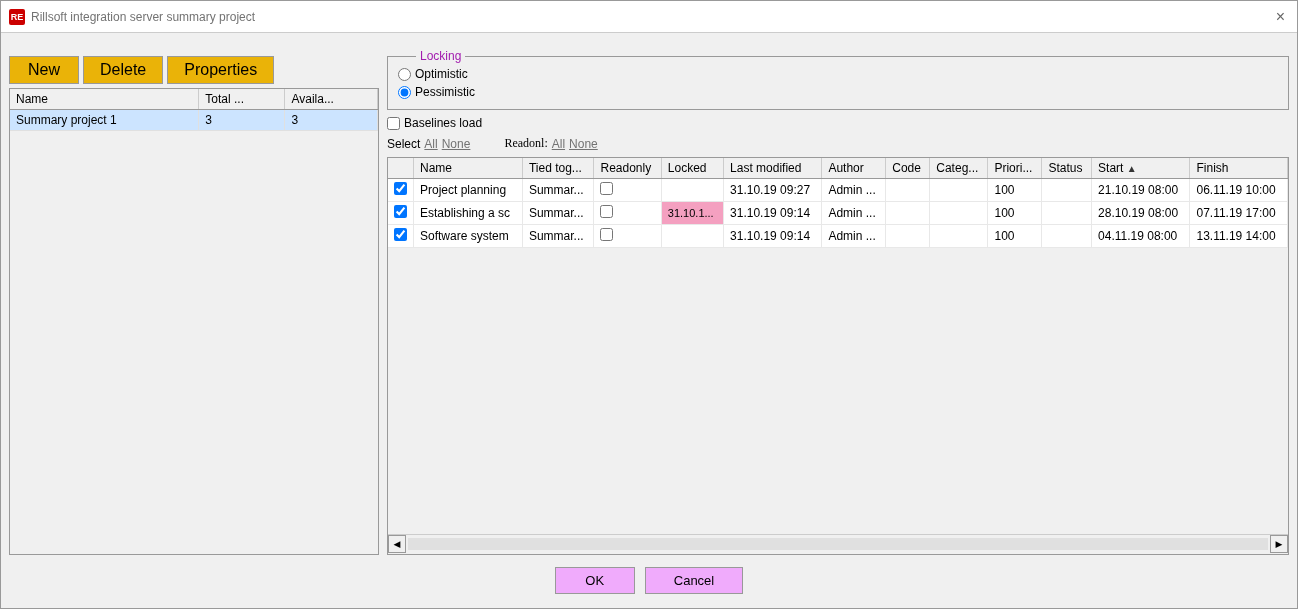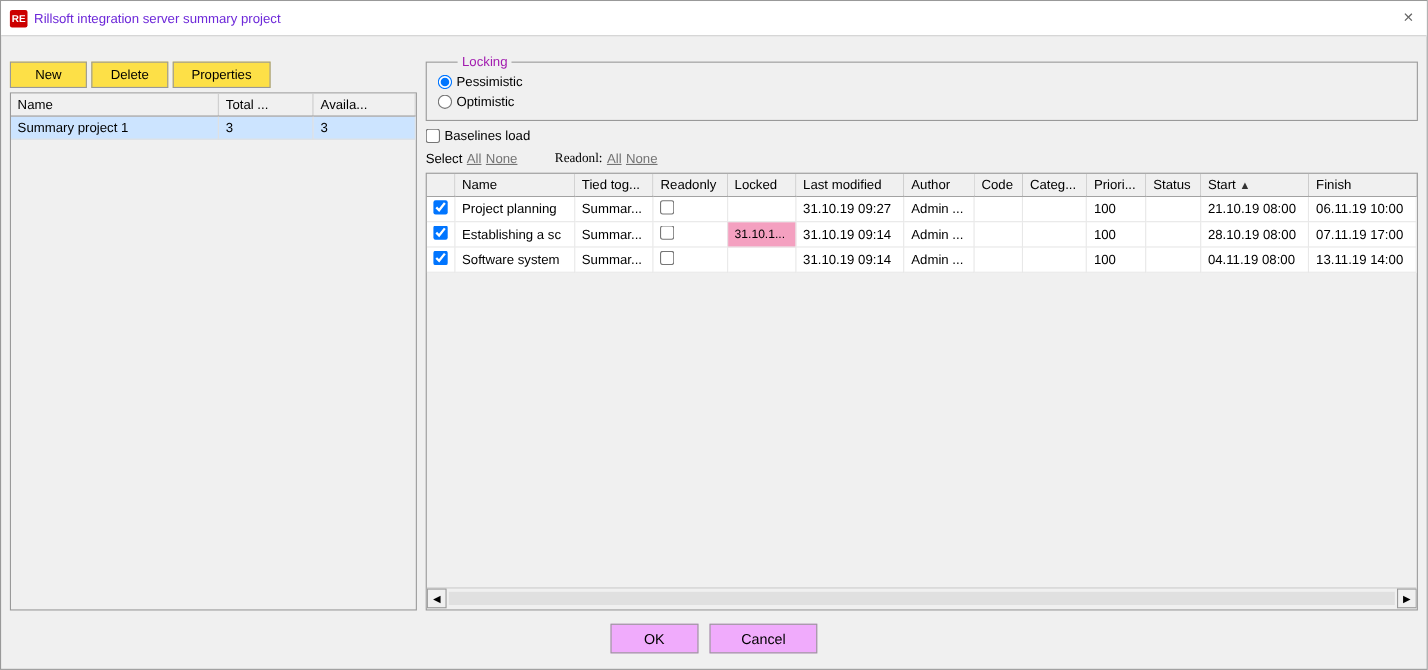--- a/index.html
+++ b/index.html
@@ -43,21 +43,21 @@
       border-radius: 2px;
       display: flex;
       align-items: center;
       justify-content: center;
       color: white;
       font-size: 9px;
       font-weight: bold;
     }
     .title-text {
       font-size: 12px;
-      color: #6d28d9;
+      color: #737373;
     }
     .close-btn {
       cursor: pointer;
       font-size: 16px;
       color: #666;
       background: none;
       border: none;
       padding: 2px 4px;
       line-height: 1;
     }
@@ -79,24 +79,24 @@
       display: flex;
       flex-direction: column;
       gap: 4px;
     }
     .toolbar-row {
       display: flex;
       gap: 4px;
     }
     .win-btn {
       padding: 4px 16px;
-      background: #fde047;
+      background: #eab308;
       border: 1px solid #999;
       cursor: pointer;
-      font-size: 12px;
+      font-size: 16px;
       min-width: 70px;
     }
     .left-table-container {
       border: 1px solid #999;
       flex: 1;
       overflow: hidden;
     }
     .left-table {
       width: 100%;
       border-collapse: collapse;
@@ -295,26 +295,26 @@
               </tbody>
           </table>
         </div>
       </div>
 
       <div class="right-panel">
 
         <div class="locking-group">
           <span class="locking-legend">Locking</span>
           <div class="radio-row">
+            <input type="radio" name="locking" id="optimistic" style="">
+            <label for="optimistic">Optimistic</label>
+          </div>
+          <div class="radio-row">
             <input type="radio" name="locking" id="pessimistic" checked="" style="">
             <label for="pessimistic">Pessimistic</label>
-          </div>
-          <div class="radio-row">
-            <input type="radio" name="locking" id="optimistic" style="">
-            <label for="optimistic">Optimistic</label>
           </div>
         </div>
 
         <div class="baselines-row">
           <input type="checkbox" id="baselines" style="">
           <label for="baselines">Baselines load</label>
         </div>
 
         <div class="select-row">
           <span>Select</span>

